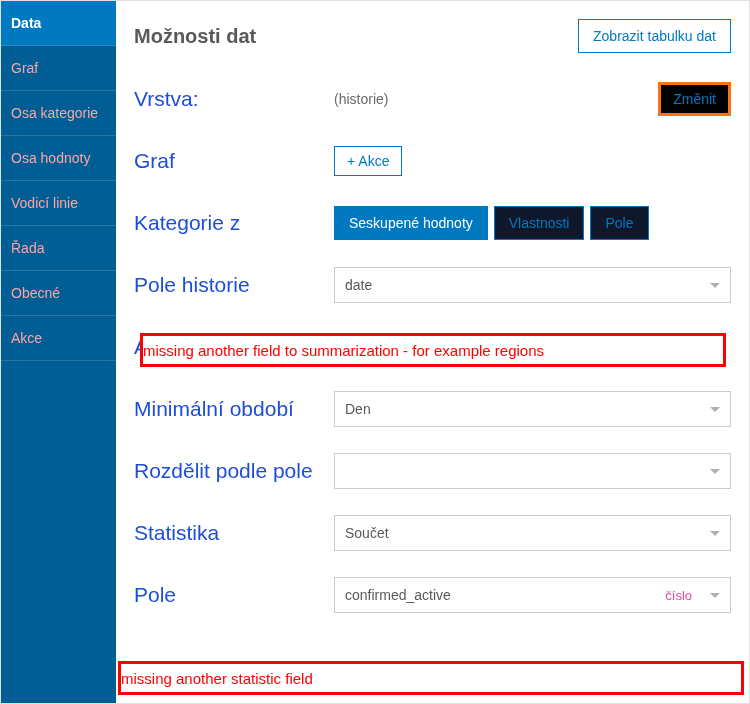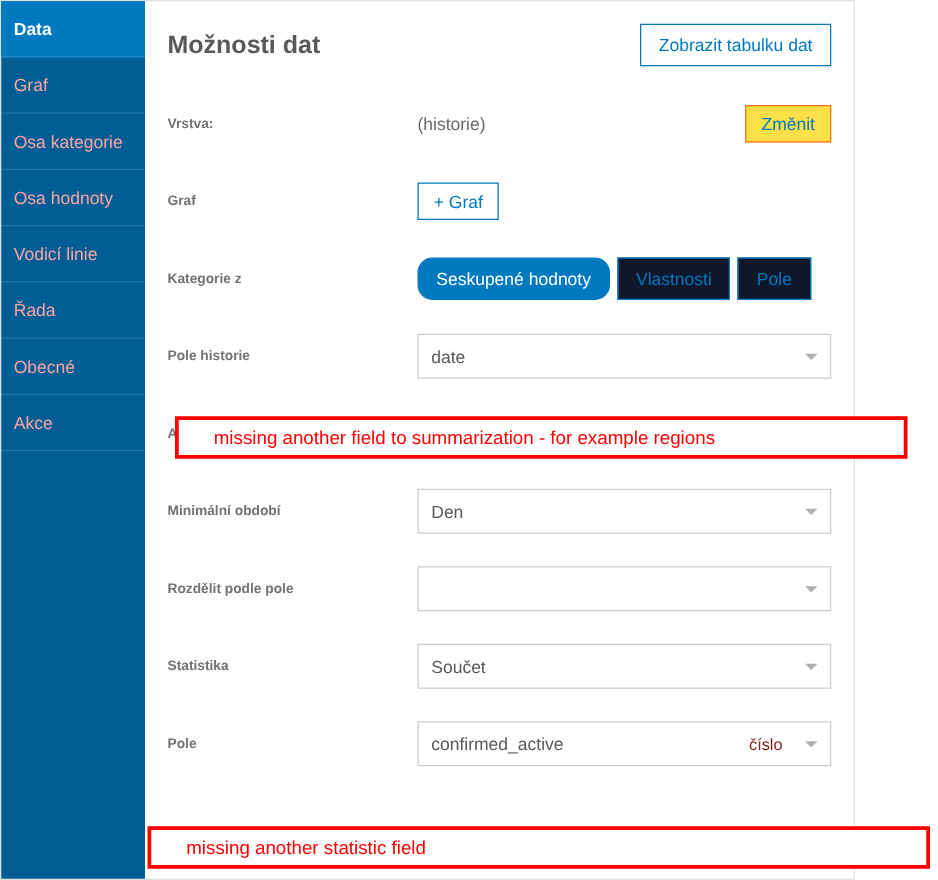--- a/index.html
+++ b/index.html
@@ -7,21 +7,21 @@
     font-family: "Segoe UI", Arial, sans-serif;
     font-size: 14px;
     color: #595959;
     background: #ffffff;
     width: 750px;
     height: 704px;
     overflow: hidden;
   }
   .app {
     display: flex;
-    width: 684px;
+    width: 750px;
     height: 704px;
     border: 1px solid #e0e0e0;
   }
   .sidebar {
     width: 115px;
     background: #005e95;
     color: #fff;
     display: flex;
     flex-direction: column;
     flex-shrink: 0;
@@ -65,76 +65,74 @@
   }
   .row {
     display: flex;
     align-items: center;
     margin-bottom: 26px;
     min-height: 36px;
   }
   .row-label {
     width: 200px;
     flex-shrink: 0;
-    color: #737373;
-    font-size: 11px;
-    font-weight: bold;
+    color: #1d4ed8;
+    font-size: 21px;
   }
   .row-control {
     flex: 1;
     display: flex;
     align-items: center;
   }
   .static-text {
     color: #6a6a6a;
   }
   .link-right {
     margin-left: auto;
-    border: 1px solid #f97316;
+    border: 3px solid #f97316;
     color: #0079c1;
-    background:#fde047;
+    background:#000000;
     padding: 6px 12px;
     cursor:pointer;
     font-size:14px;
   }
   .seg-group {
     display: flex;
   }
   .seg {
     border: 1px solid #0079c1;
     color: #0079c1;
     background: #0f172a;
     padding: 8px 14px;
     font-size: 14px;
     cursor: pointer;
     margin-right: 6px;
   }
   .seg.selected {
     background: #0079c1;
     color: #fff;
-    border-radius: 12px;
   }
   .select {
     flex: 1;
     border: 1px solid #ccc;
     height: 36px;
     display: flex;
     align-items: center;
     padding: 0 10px;
     background: #fff;
     cursor: pointer;
     position: relative;
     justify-content: space-between;
   }
   .select-value {
     color: #595959;
     flex:1;
   }
   .select-hint {
-    color: #7f1d1d;
+    color: #ec4899;
     font-size: 13px;
     margin-right: 10px;
   }
   .chevron {
     width: 0; height: 0;
     border-left: 5px solid transparent;
     border-right: 5px solid transparent;
     border-top: 5px solid #b0b0b0;
     margin-left: 8px;
   }
@@ -155,21 +153,20 @@
     right: 2px;
   }
   .annot {
     position: absolute;
     border: 3px solid #ff0000;
     background: #fff;
     color: #ff0000;
     font-size: 15px;
     display:flex;
     align-items:center;
-    padding-left: 28px;
     pointer-events: none;
   }
   .annot1 {
     left: 140px;
     top: 333px;
     width: 586px;
     height: 34px;
   }
   .annot2 {
     left: 118px;
@@ -221,21 +218,21 @@
       <div class="row-label">Vrstva:</div>
       <div class="row-control">
         <span class="static-text">(historie)</span>
         <button class="link-right">Změnit</button>
       </div>
     </div>
 
     <div class="row">
       <div class="row-label">Graf</div>
       <div class="row-control">
-        <button class="btn-outline" style="padding:6px 12px;">+ Graf</button>
+        <button class="btn-outline" style="padding:6px 12px;">+ Akce</button>
       </div>
     </div>
 
     <div class="row">
       <div class="row-label">Kategorie z</div>
       <div class="row-control seg-group">
         <div class="seg selected">Seskupené hodnoty</div>
         <div class="seg">Vlastnosti</div>
         <div class="seg">Pole</div>
       </div>

